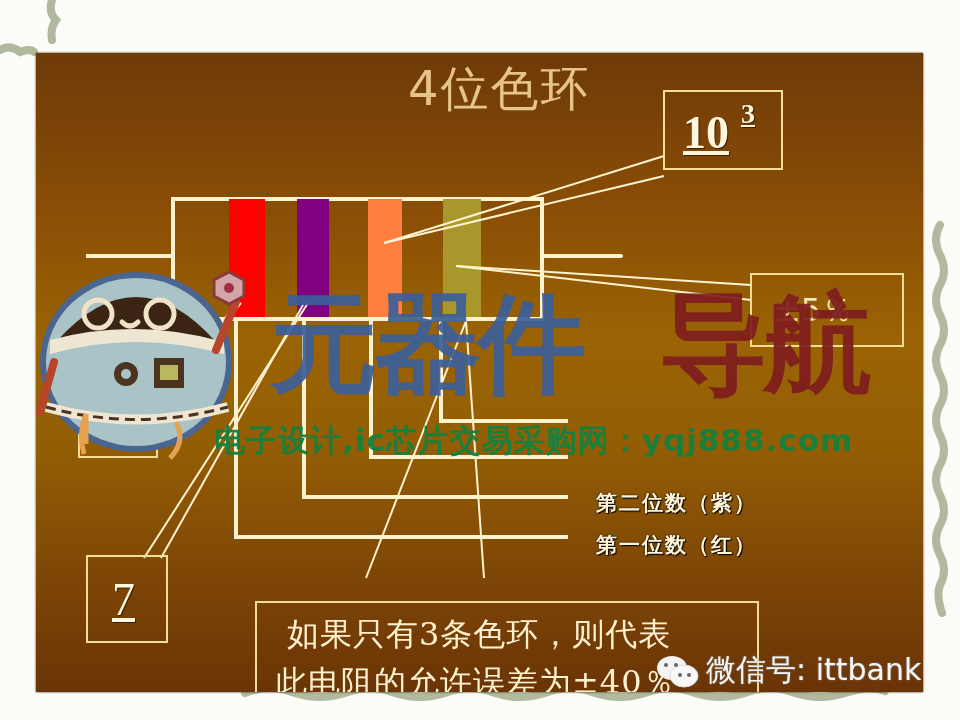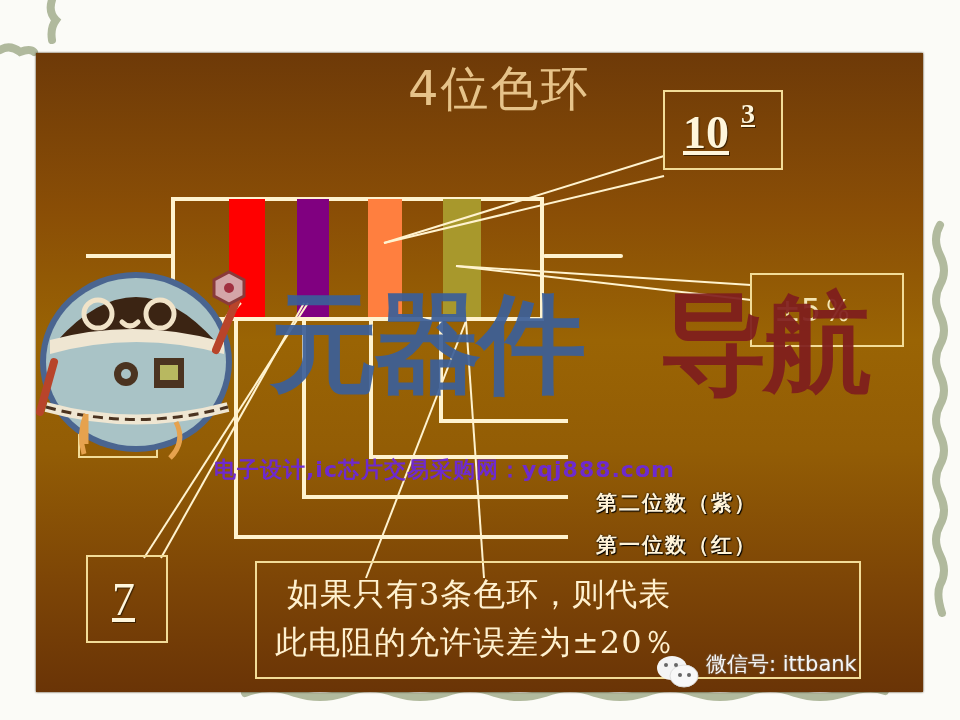--- a/index.html
+++ b/index.html
@@ -36,25 +36,25 @@
   .note {
     position: absolute; color: #fff1cf; font-size: 32px;
     font-family: "DejaVu Serif", serif; letter-spacing: 1px; line-height: 46px;
   }
   .wm-big {
     position: absolute; font-weight: bold; font-family: "DejaVu Sans", sans-serif;
     font-size: 108px; letter-spacing: -4px; opacity: 0.92;
   }
   .wm-small {
     position: absolute; font-weight: bold; font-family: "DejaVu Sans", sans-serif;
-    font-size: 22px; color: #6d28d9; letter-spacing: 1px; opacity: 0.95; margin-top: 35px;
+    font-size: 31px; color: #15803d; letter-spacing: 1px; opacity: 0.95;
   }
   svg.overlay { position: absolute; left: 0; top: 0; }
   .wechat {
-    position: absolute; left: 608px; top: 646px; color: #f6f6f6; font-size: 21px;
+    position: absolute; left: 608px; top: 646px; color: #f6f6f6; font-size: 30px;
     font-family: "DejaVu Sans", sans-serif; text-shadow: 0 0 2px #888;
   }
 </style>
 </head>
 <body>
 
 <svg class="vine" width="960" height="720" style="left:0;top:0">
   <g fill="none" stroke="#a8b294" stroke-width="8" stroke-linecap="round" opacity="0.9">
     <path d="M52 0 q-4 12 4 20 q-6 8 -4 20"></path>
     <path d="M0 50 q10 -6 20 2 q10 -4 14 0"></path>
@@ -114,23 +114,23 @@
     <span class="val" style="left:26px;top:12px;font-size:46px;font-weight:normal;opacity:0.7;">2</span>
   </div>
 
   <div class="box" style="left:50px;top:502px;width:82px;height:88px;">
     <span class="val" style="left:24px;top:16px;font-size:46px;font-weight:normal;">7</span>
   </div>
 
   <div class="label" style="left:560px;top:436px;">第二位数（紫）</div>
   <div class="label" style="left:560px;top:478px;">第一位数（红）</div>
 
-  <div class="box" style="left:219px;top:508px;width:606px;height:118px;text-align:right;">
+  <div class="box" style="left:219px;top:548px;width:504px;height:118px;text-align:right;">
     <div class="note" style="left:30px;top:8px;">如果只有3条色环，则代表</div>
-    <div class="note" style="left:18px;top:56px;">此电阻的允许误差为±20％</div>
+    <div class="note" style="left:18px;top:56px;">此电阻的允许误差为±40％</div>
   </div>
 
 </div>
 
 <svg class="abs" width="230" height="200" style="left:36px;top:262px;">
   <ellipse cx="100" cy="100" rx="96" ry="90" fill="#4a6590"></ellipse>
   <ellipse cx="100" cy="100" rx="90" ry="84" fill="#a9c3c6"></ellipse>
   <path d="M20 80 Q100 -10 180 80 Z" fill="#3b2413"></path>
   <circle cx="62" cy="52" r="14" fill="none" stroke="#f1e3c8" stroke-width="5"></circle>
   <circle cx="124" cy="52" r="14" fill="none" stroke="#f1e3c8" stroke-width="5"></circle>

